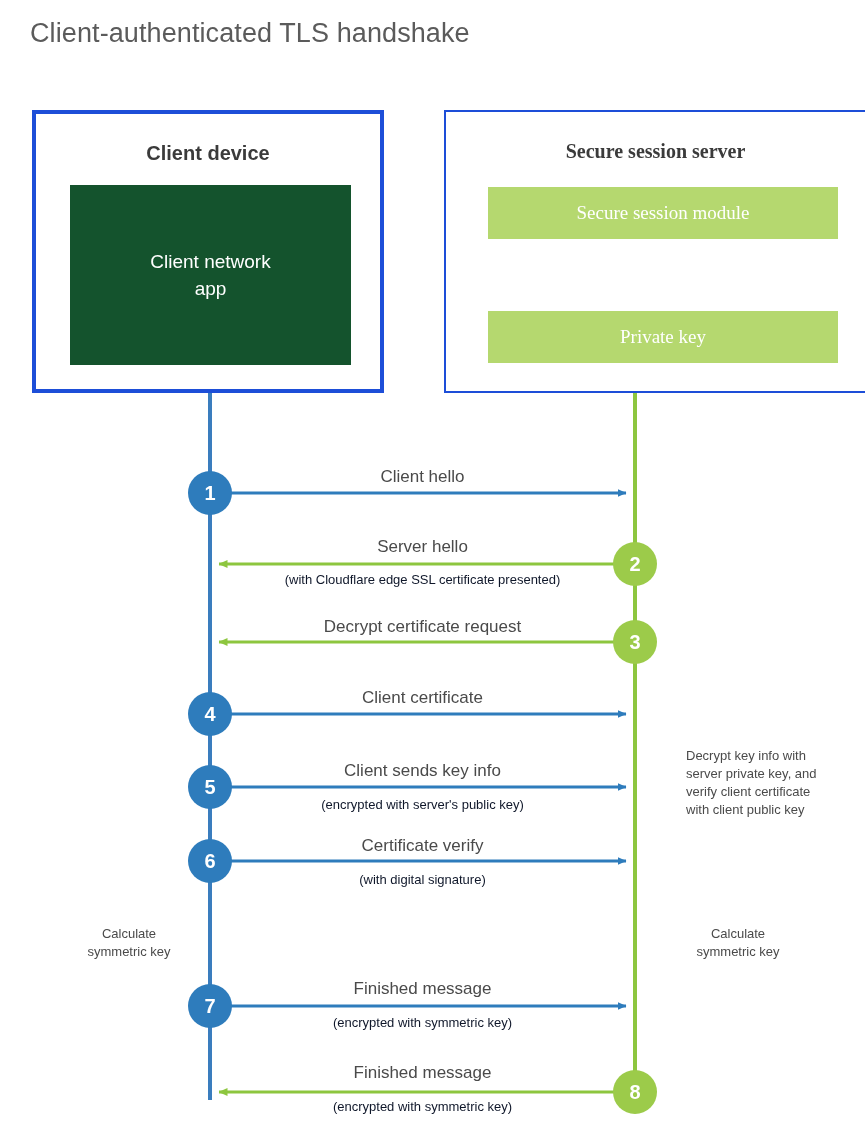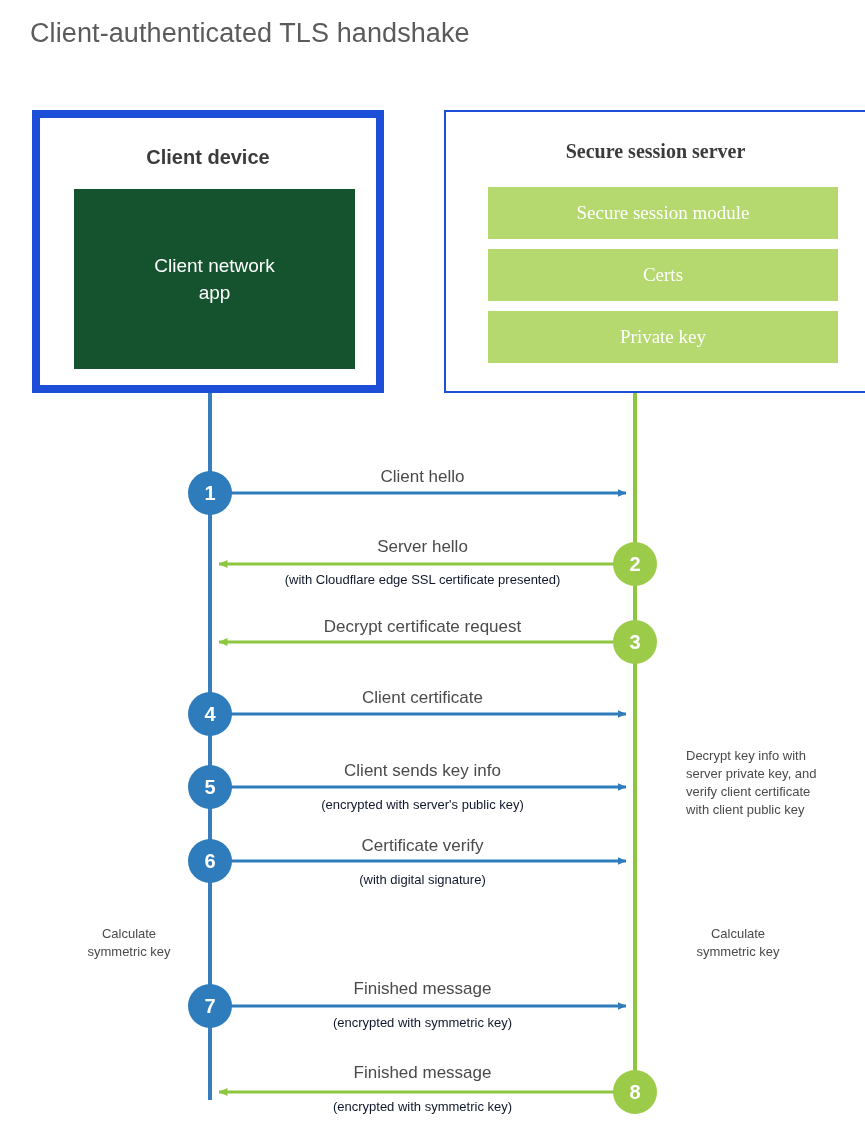--- a/index.html
+++ b/index.html
@@ -39,21 +39,21 @@
   .entity-box {
     position: absolute;
     background: #ffffff;
     box-sizing: border-box;
   }
   .entity-box.client {
     left: 32px;
     top: 110px;
     width: 352px;
     height: 283px;
-    border: 8px solid #1d4ed8;
+    border: 4px solid #1d4ed8;
   }
   .entity-box.server {
     left: 444px;
     top: 110px;
     width: 423px;
     height: 283px;
     border: 2px solid #1d4ed8;
     font-family: Liberation Serif, serif;
   }
   .entity-title {
@@ -188,23 +188,20 @@
         <span>app</span>
       </div>
     </div>
   </div>
 
   <div class="entity-box server">
     <div class="entity-title">Secure session server</div>
     <div class="server-module m0">
       <span class="mod-label">Secure session module</span>
     </div>
-    <div class="server-module m1">
-      <span class="mod-label">Certs</span>
-    </div>
     <div class="server-module m2">
       <span class="mod-label">Private key</span>
     </div>
   </div>
 
   <div class="step-circle blue" style="left:188px; top:471px;">
     <span>1</span>
   </div>
   <div class="msg-label" style="left:210px; top:467px; width:425px;text-align:center;">Client hello</div>
 

